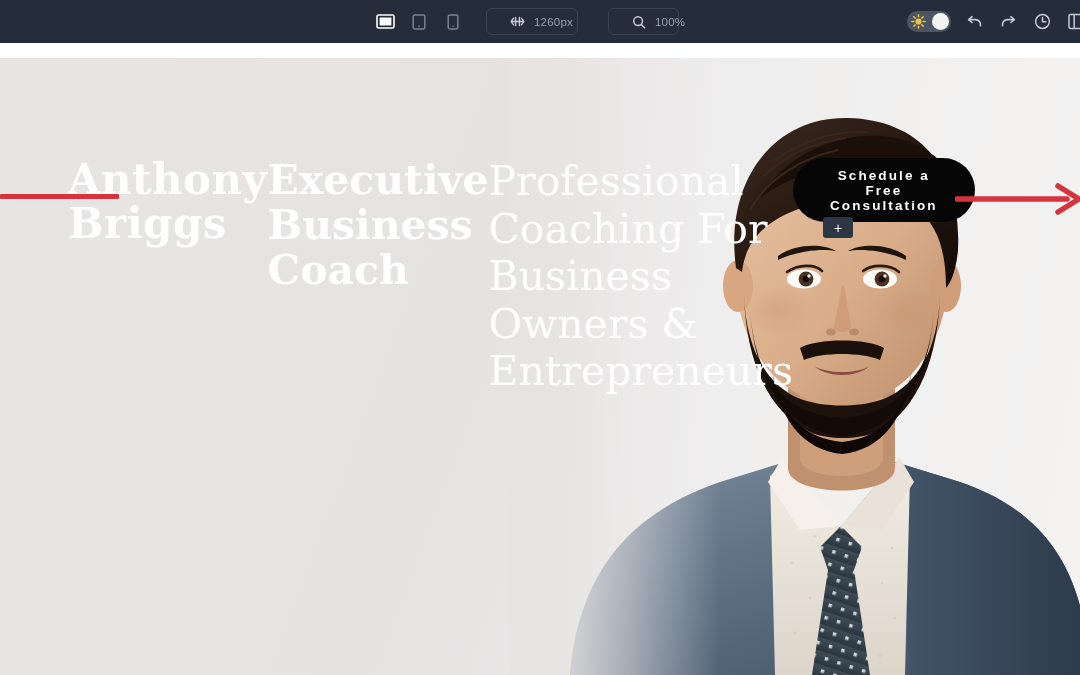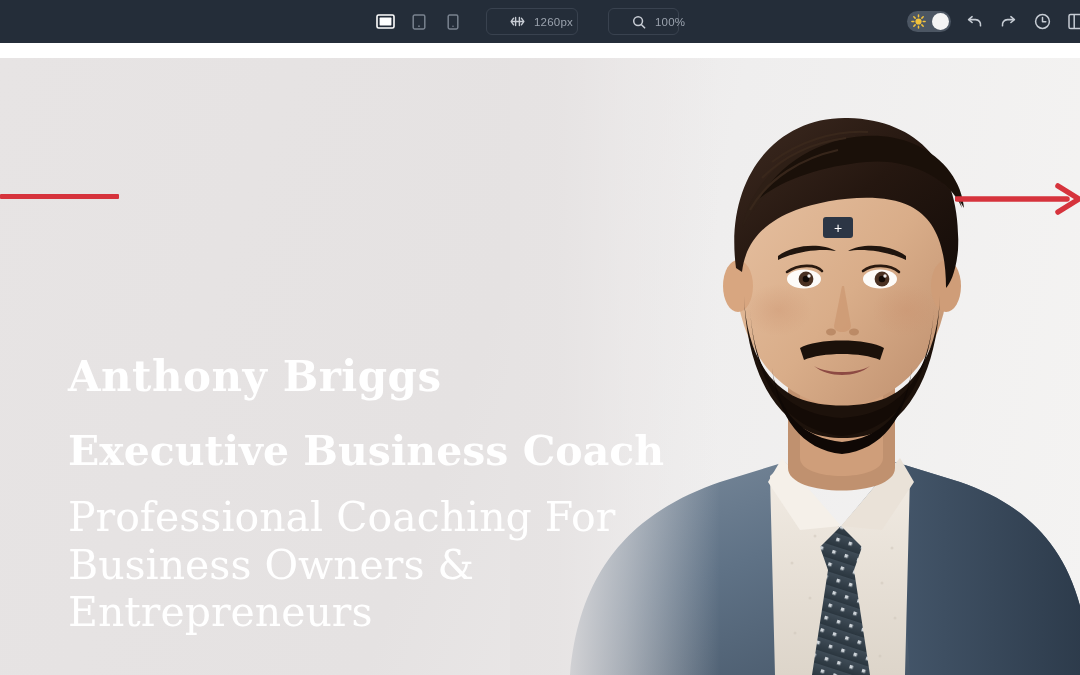--- a/index.html
+++ b/index.html
@@ -137,21 +137,21 @@
   .red-arrow {
     position: absolute; left: 955px; top: 124px;
     width: 128px; height: 34px; z-index: 15;
   }
 
   
   .hero-text {
     position: absolute; left: 68px; top: 0;
     width: 600px; height: 617px;
     z-index: 10;
-    display: flex; flex-direction: column; justify-content: flex-end;
+    display: flex; justify-content: flex-start;
     padding-top: 100px;
   }
   .name {
     font-family: "DejaVu Serif", serif;
     font-weight: 700;
     font-size: 42px; line-height: 1.05;
     color: #ffffff;
     letter-spacing: .5px;
     margin-bottom: 30px;
   }
@@ -427,20 +427,21 @@
 
       <div class="photo-fade"></div>
     </div>
 
     <div class="add-badge">+</div>
 
     <div class="hero-text">
       <div class="name">Anthony Briggs</div>
       <div class="role">Executive Business Coach</div>
       <div class="headline">Professional Coaching For Business Owners &amp; Entrepreneurs</div>
+      <button class="cta">Schedule a Free Consultation</button>
     </div>
 
     <div class="red-line"></div>
     <svg class="red-arrow" viewBox="0 0 128 34">
       <path d="M2 17 H112" stroke="#d6333c" stroke-width="5.5" stroke-linecap="round"></path>
       <path d="M103 4 L124 17 L103 30" stroke="#d6333c" stroke-width="5.5" fill="none" stroke-linecap="round" stroke-linejoin="round"></path>
     </svg>
 
   </div>
 </div>

